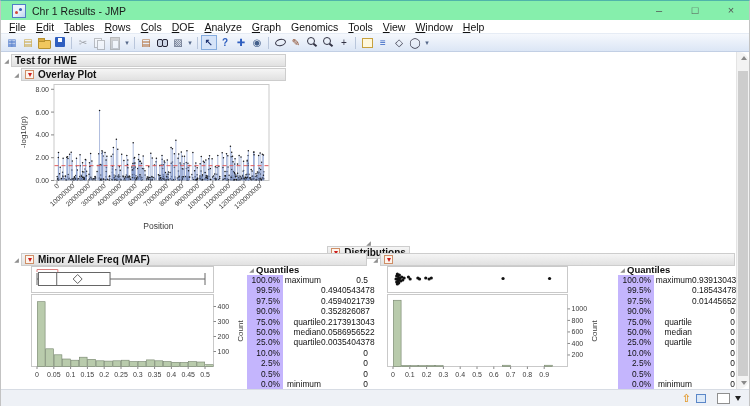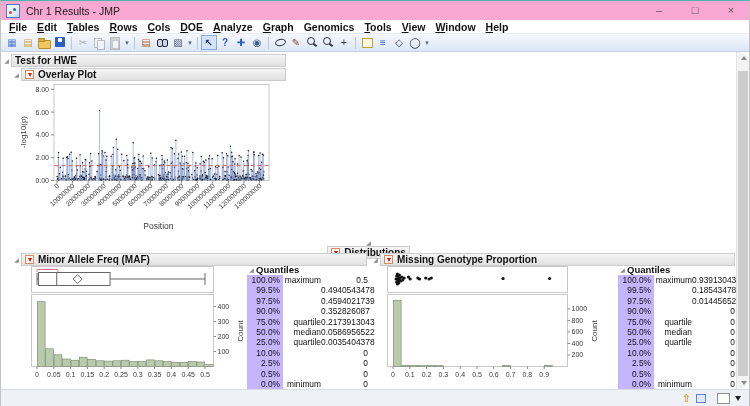--- a/index.html
+++ b/index.html
@@ -1,28 +1,28 @@
 <!DOCTYPE html>
 <html><head>
 <meta charset="utf-8">
 <style>
   html,body{margin:0;padding:0;background:#9a9a9a;}
   body{font-family:"Liberation Sans","DejaVu Sans",sans-serif;}
   #window{width:750px;height:406px;background:#fff;position:relative;overflow:hidden;
     border-top:1px solid #4fb4aa;border-left:1px solid #c3c3c3;border-right:1px solid #c3c3c3;box-sizing:border-box;}
   
-  .titlebar{height:19px;display:flex;align-items:center;padding-left:5px;font-size:10.5px;color:#1a1a1a;background:#f9a8d4;}
+  .titlebar{height:19px;display:flex;align-items:center;padding-left:11px;font-size:10.5px;color:#1a1a1a;background:#86efac;}
   .app-icon{width:12px;height:12px;border:1px solid #4f7fc4;background:linear-gradient(135deg,#eaf3fb 50%,#bcd5ee);position:relative;}
   .app-icon::after{content:"";position:absolute;left:2px;top:6px;width:3px;height:3px;background:#d04a3a;border-radius:50%;box-shadow:4px -3px 0 #3a62b0;}
   .title-text{margin-left:6px;}
   .win-controls{margin-left:auto;display:flex;height:100%;}
   .win-btn{width:36px;text-align:center;font-size:11px;color:#555;line-height:19px;}
   
   .menubar{height:13px;display:flex;align-items:center;font-size:10.5px;color:#111;padding-left:3px;background:#fff;}
-  .menu-item{padding:0 5px;font-weight:bold;}
+  .menu-item{padding:0 5px;}
   .menu-item u{text-decoration:underline;}
   
   .toolbar{height:17px;background:linear-gradient(#f5f8fd,#dce6f5);border-top:1px solid #e6ecf5;border-bottom:1px solid #c2cfe4;display:flex;align-items:center;padding-left:3px;}
   .tb-group{display:flex;align-items:center;}
   .tb-sep{width:1px;height:12px;background:#b9c6db;margin:0 3px;}
   .tb-icon{width:16px;height:15px;display:flex;align-items:center;justify-content:center;font-size:10px;position:relative;color:#334;}
   .tb-icon.disabled{opacity:.42;filter:grayscale(90%);}
   .tb-icon[data-name="new-data-table-icon"]{color:#4a76c9;}
   .tb-icon[data-name="new-script-icon"]{color:#caa53f;}
   .tb-icon[data-name="journal-icon"]{color:#b06a32;}
@@ -1432,21 +1432,20 @@
           </span>
         <span data-name="outline-title">Minor Allele Freq (MAF)</span>
       </span>
     </div>
     <div class="outline" style="left:370px;top:201px;width:364px;" data-name="outline-mgp">
       <span class="disc" data-name="disclosure-icon">◢</span>
       <span class="obar" data-name="outline-bar-mgp">
         <span class="red-tri" data-name="red-triangle-menu-icon">
             <i></i>
           </span>
-        <span data-name="outline-title">Missing Genotype Proportion</span>
       </span>
     </div>
 
     <div class="chart-block" style="left:16px;top:213px;" data-name="maf-histogram-block">
       <svg id="maf-svg" width="232" height="124" data-name="maf-histogram-chart">
           <rect x="14.5" y="1.5" width="182" height="26" fill="#fff" stroke="#c9c9c9"></rect>
           <line x1="20" y1="8" x2="20" y2="20" stroke="#666"></line>
           <line x1="20" y1="14" x2="21.4608695696" y2="14" stroke="#666"></line>
           <rect x="21.4608695696" y="7.5" width="71.58260867519999" height="13" fill="#fff" stroke="#666"></rect>
           <line x1="39.7217391392" y1="7.5" x2="39.7217391392" y2="20.5" stroke="#666"></line>

